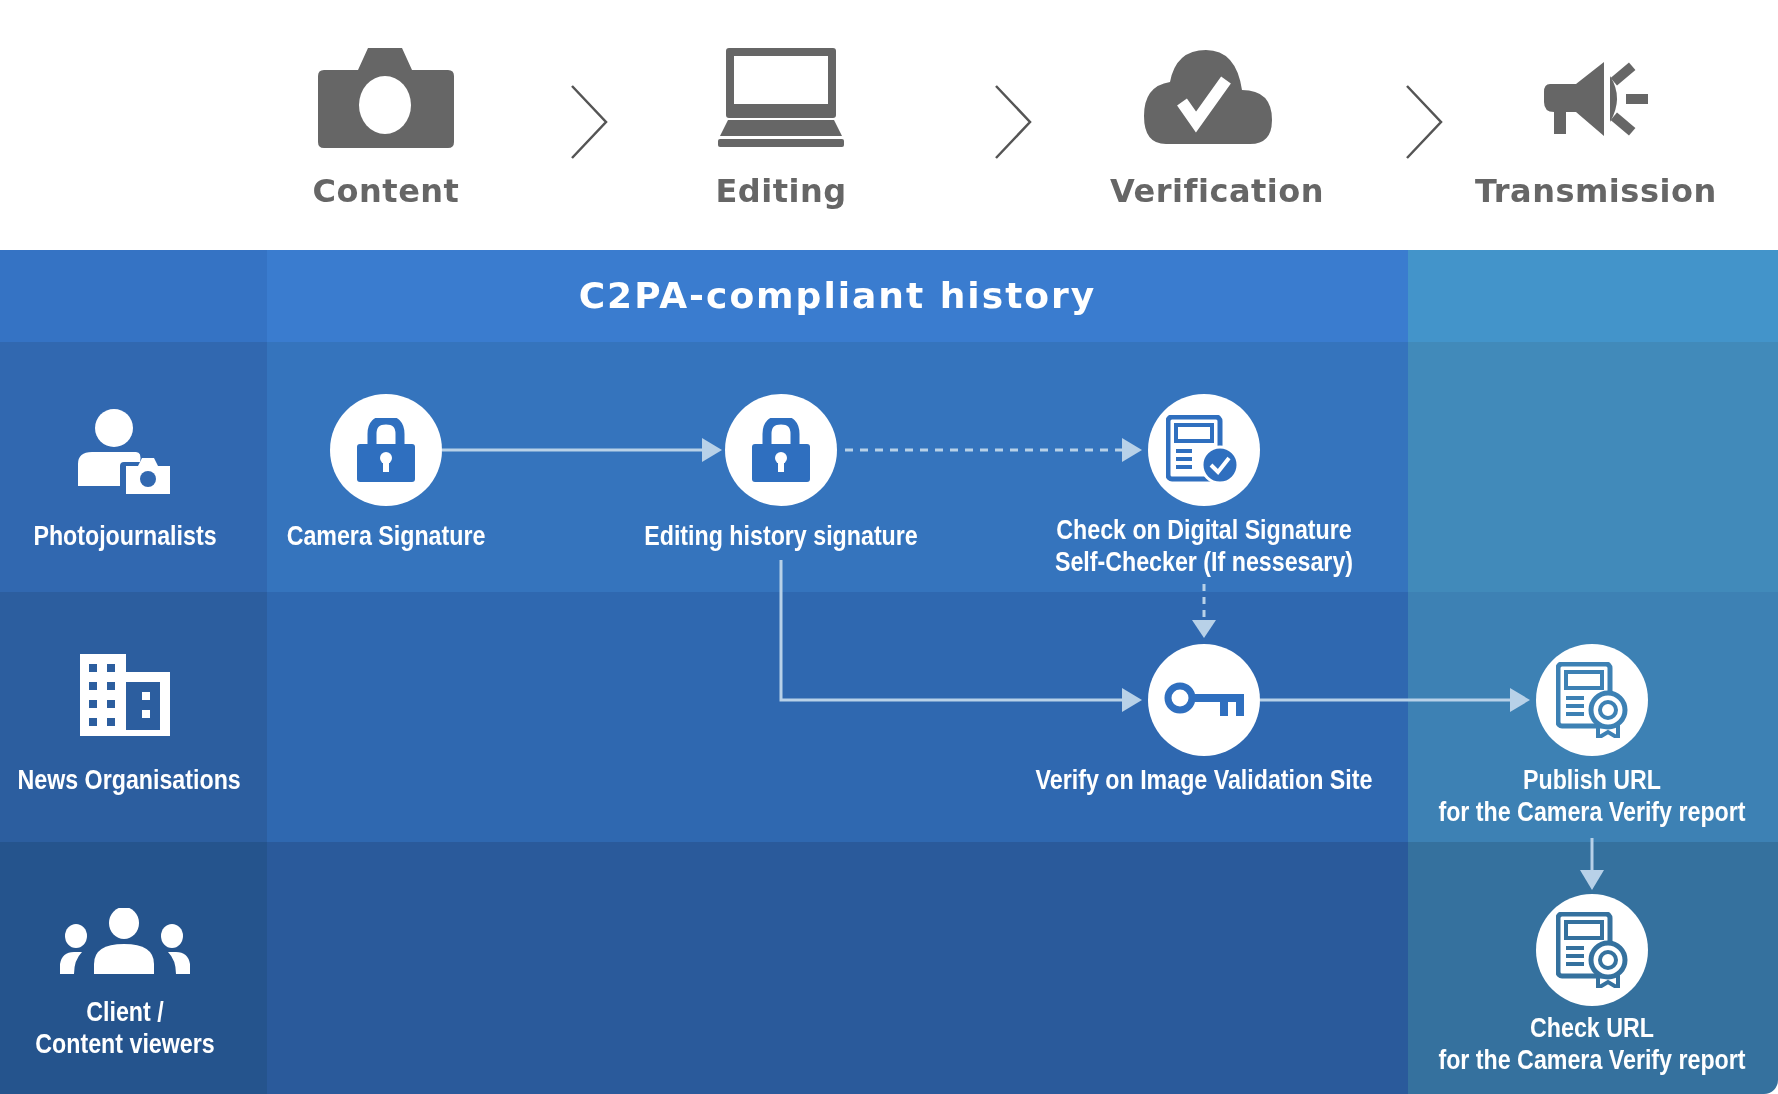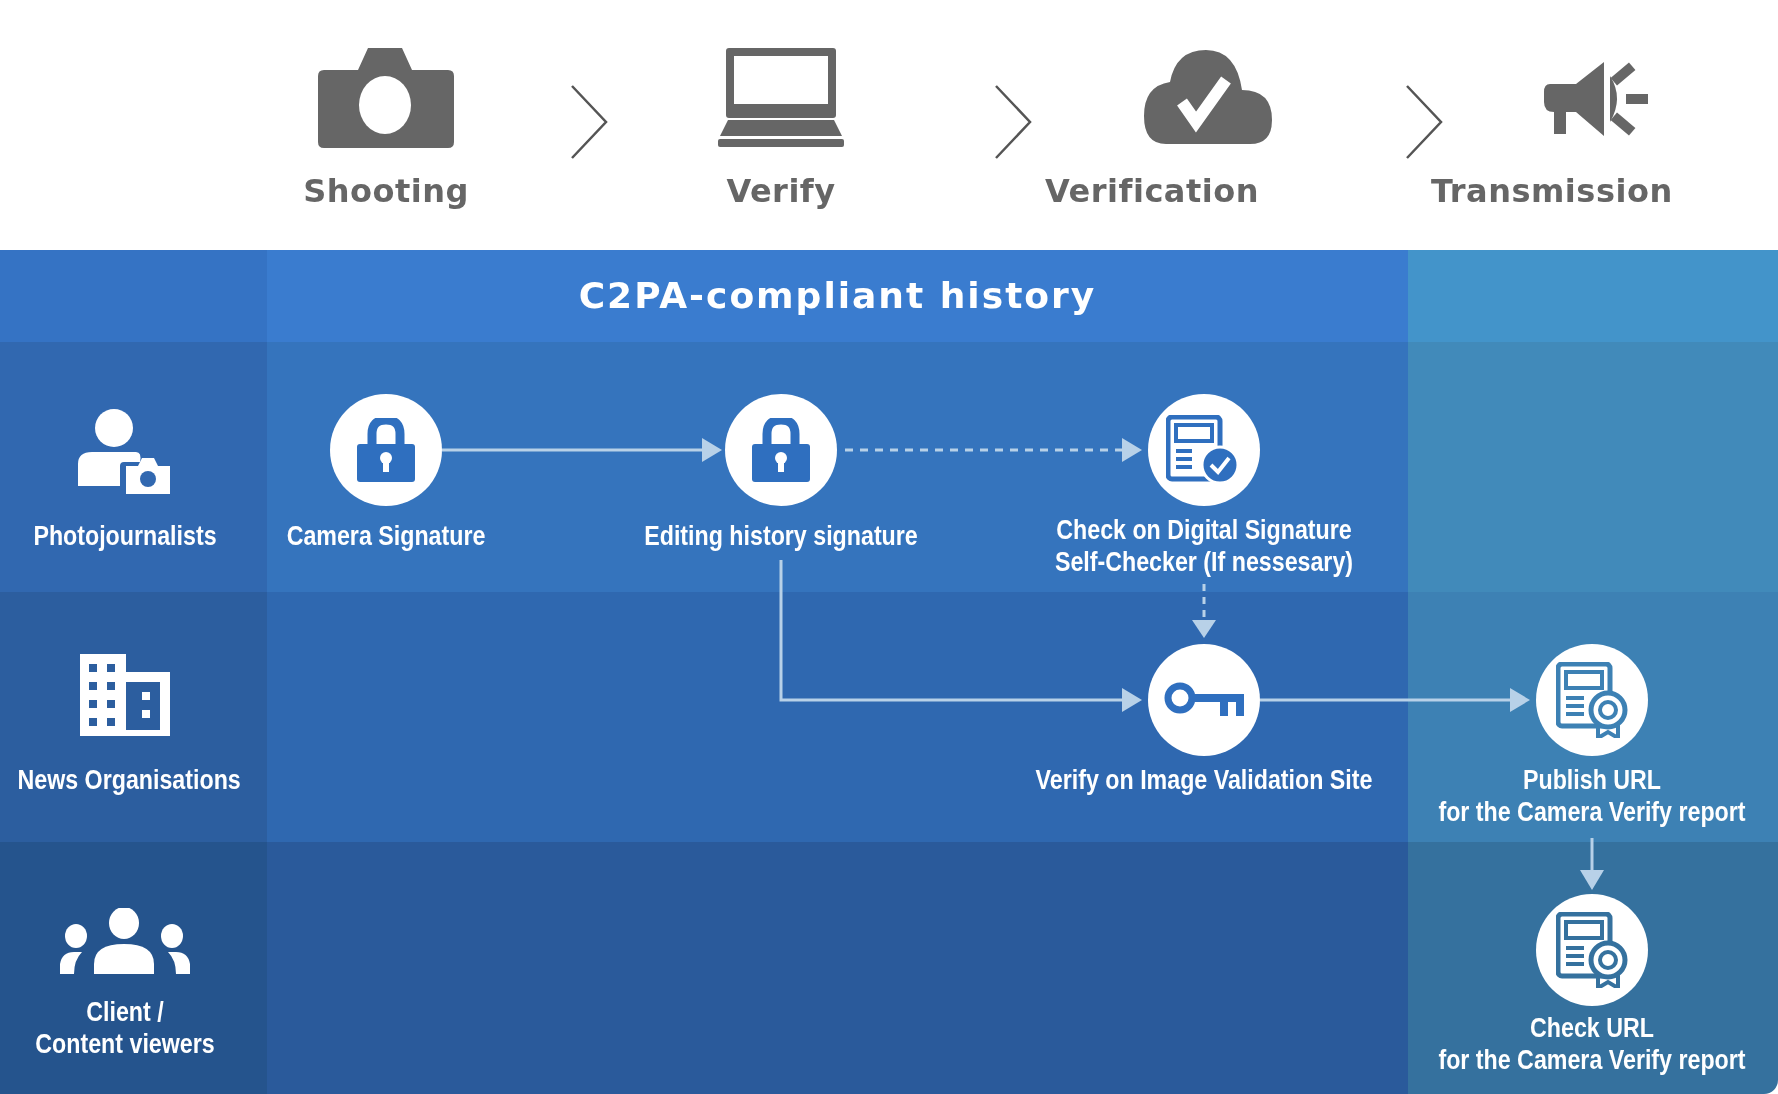--- a/index.html
+++ b/index.html
@@ -18,62 +18,62 @@
 <body>
 
 <div>
 
   <div class="stage-icon" style="left:318px;top:48px;">
     <svg width="136" height="100" viewBox="0 0 136 100">
       <path d="M40 22 L50 0 L84 0 L94 22 L130 22 Q136 22 136 28 L136 94 Q136 100 130 100 L6 100 Q0 100 0 94 L0 28 Q0 22 6 22 Z" fill="#666666"></path>
       <ellipse cx="67" cy="57" rx="26" ry="29" fill="#ffffff"></ellipse>
     </svg>
   </div>
-  <div class="stage-label" style="left:266px;">Shooting</div>
+  <div class="stage-label" style="left:266px;">Content</div>
 
   <svg class="chev" width="50" height="80" style="left:566px;" viewBox="0 0 50 80">
       <polyline points="6,4 40,40 6,76" fill="none" stroke="#555555" stroke-width="2.5"></polyline>
     </svg>
 
   <div class="stage-icon" style="left:718px;top:48px;">
     <svg width="126" height="100" viewBox="0 0 126 100">
       <rect x="8" y="0" width="110" height="70" rx="3" fill="#666666"></rect>
       <rect x="16" y="8" width="94" height="48" fill="#ffffff"></rect>
       <path d="M10 72 L116 72 L124 88 L2 88 Z" fill="#666666"></path>
       <rect x="0" y="91" width="126" height="8" rx="2" fill="#666666"></rect>
     </svg>
   </div>
-  <div class="stage-label" style="left:661px;">Verify</div>
+  <div class="stage-label" style="left:661px;">Editing</div>
 
   <svg class="chev" width="50" height="80" style="left:990px;" viewBox="0 0 50 80">
       <polyline points="6,4 40,40 6,76" fill="none" stroke="#555555" stroke-width="2.5"></polyline>
     </svg>
 
   <div class="stage-icon" style="left:1144px;top:50px;">
     <svg width="128" height="94" viewBox="0 0 128 94">
       <path d="M22 94 Q0 94 0 66 Q0 36 26 32 Q32 0 62 0 Q92 0 98 40 Q128 40 128 70 Q128 94 106 94 Z" fill="#666666"></path>
       <polyline points="38,52 52,72 82,30" fill="none" stroke="#ffffff" stroke-width="12"></polyline>
     </svg>
   </div>
-  <div class="stage-label" style="left:1032px;">Verification</div>
+  <div class="stage-label" style="left:1084px;text-align:right;">Verification</div>
 
   <svg class="chev" width="50" height="80" style="left:1401px;" viewBox="0 0 50 80">
       <polyline points="6,4 40,40 6,76" fill="none" stroke="#555555" stroke-width="2.5"></polyline>
     </svg>
 
   <div class="stage-icon" style="left:1540px;top:54px;">
     <svg width="110" height="90" viewBox="0 0 110 90">
       <path d="M10 30 L36 30 L64 8 L64 82 L36 58 L26 58 L26 80 L14 80 L14 58 Q4 58 4 48 L4 38 Q4 30 10 30 Z" fill="#666666"></path>
       <path d="M70 22 Q84 44 70 68 Z" fill="#666666"></path>
       <rect x="78" y="8" width="10" height="24" transform="rotate(50 83 20)" fill="#666666"></rect>
       <rect x="86" y="40" width="22" height="10" fill="#666666"></rect>
       <rect x="78" y="58" width="10" height="24" transform="rotate(-50 83 70)" fill="#666666"></rect>
     </svg>
   </div>
-  <div class="stage-label" style="left:1431px;text-align:right;">Transmission</div>
+  <div class="stage-label" style="left:1475px;text-align:right;">Transmission</div>
 </div>
 
 <div>
   <div class="band" style="left:0;top:250px;width:267px;height:92px;background:#3573c4;"></div>
   <div class="band" style="left:267px;top:250px;width:1141px;height:92px;background:#3a7ccf;"></div>
   <div class="band" style="left:1408px;top:250px;width:370px;height:92px;background:#4394ca;"></div>
 
   <div class="band" style="left:0;top:342px;width:267px;height:250px;background:#3168b0;"></div>
   <div class="band" style="left:267px;top:342px;width:1141px;height:250px;background:#3574bd;"></div>
   <div class="band" style="left:1408px;top:342px;width:370px;height:250px;background:#418aba;"></div>

